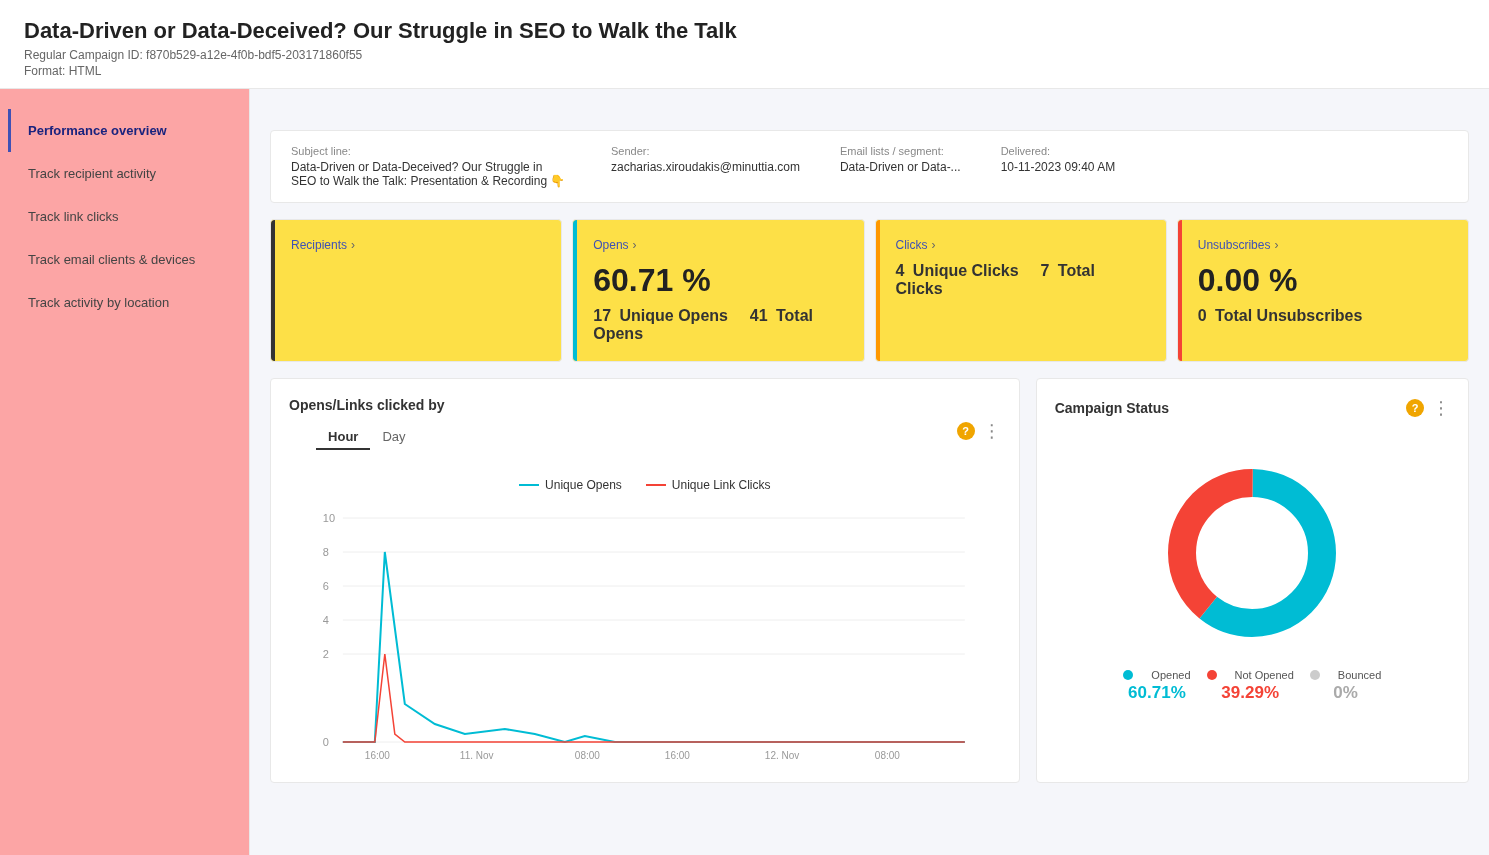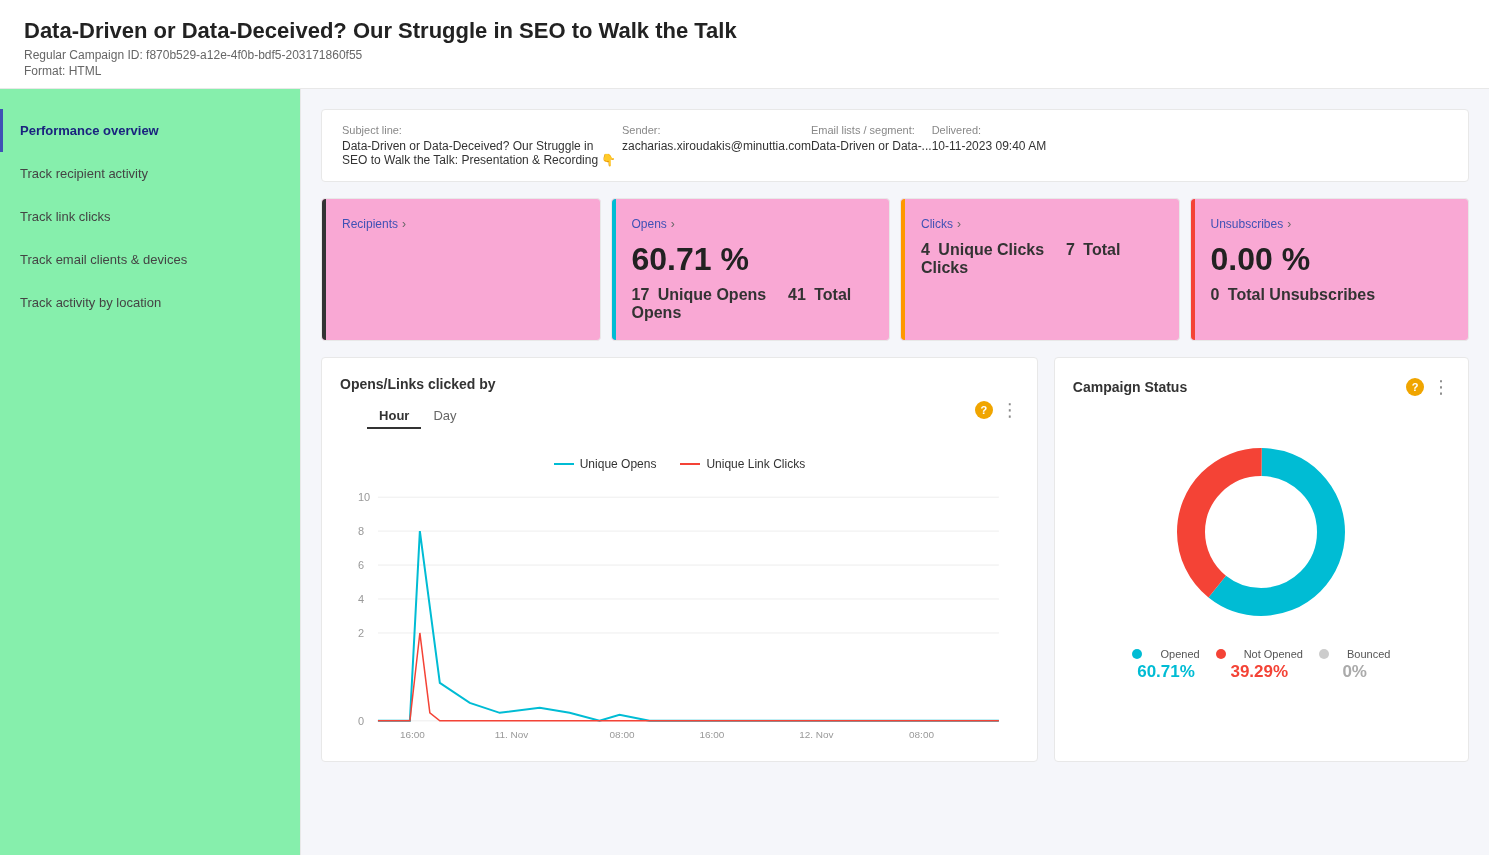--- a/index.html
+++ b/index.html
@@ -7,33 +7,33 @@
 
     .page-container { display: flex; flex-direction: column; height: 855px; overflow: hidden; }
 
     .top-header { padding: 18px 24px 10px 24px; background: #fff; border-bottom: 1px solid #e8e8e8; }
     .page-title { font-size: 22px; font-weight: 700; color: #222; margin-bottom: 4px; }
     .campaign-id { font-size: 12px; color: #666; margin-bottom: 2px; }
     .campaign-format { font-size: 12px; color: #666; }
 
     .content-row { display: flex; flex: 1; overflow: hidden; }
 
-    .sidebar { width: 301px; background: #86efac; border-right: 1px solid #e8e8e8; padding: 20px 0; flex-shrink: 0; }
+    .sidebar { width: 250px; background: #fca5a5; border-right: 1px solid #e8e8e8; padding: 20px 8px; flex-shrink: 0; }
     .sidebar-item { padding: 14px 20px; cursor: pointer; font-size: 13px; color: #444; display: flex; align-items: center; gap: 8px; }
     .sidebar-item.active { font-weight: 700; color: #1a237e; border-left: 3px solid #3f51b5; padding-left: 17px; }
 
     .main-content { flex: 1; overflow-y: auto; padding: 20px; }
 
-    .meta-bar { background: #fff; border: 1px solid #e8e8e8; border-radius: 4px; padding: 14px 20px; margin-bottom: 16px; display: flex; align-items: flex-start; }
+    .meta-bar { background: #fff; border: 1px solid #e8e8e8; border-radius: 4px; padding: 14px 20px; margin-bottom: 16px; display: flex; gap: 40px; align-items: flex-start; margin-top: 21px; }
     .meta-item { display: flex; flex-direction: column; gap: 3px; }
     .meta-label { font-size: 11px; color: #888; }
     .meta-value { font-size: 12px; color: #333; font-weight: 500; max-width: 280px; }
 
     .stats-row { display: flex; gap: 10px; margin-bottom: 16px; }
-    .stat-card { background: #f9a8d4; border: 1px solid #e8e8e8; border-radius: 4px; flex: 1; padding: 18px 20px; position: relative; }
+    .stat-card { background: #fde047; border: 1px solid #e8e8e8; border-radius: 4px; flex: 1; padding: 18px 20px; position: relative; }
     .stat-card::before { content: ''; position: absolute; left: 0; top: 0; bottom: 0; width: 4px; border-radius: 4px 0 0 4px; }
     .stat-card.recipients::before { background: #333; }
     .stat-card.opens::before { background: #00bcd4; }
     .stat-card.clicks::before { background: #ff9800; }
     .stat-card.unsubscribes::before { background: #f44336; }
     .stat-card-header { display: flex; align-items: center; gap: 4px; font-size: 12px; color: #666; margin-bottom: 10px; }
     .stat-card-header a { color: #3f51b5; text-decoration: none; font-size: 12px; }
     .stat-main-value { font-size: 32px; font-weight: 700; color: #222; margin-bottom: 8px; }
     .stat-sub { font-size: 16px; color: #555; }
     .stat-sub span { font-weight: 700; color: #333; margin-right: 4px; }

